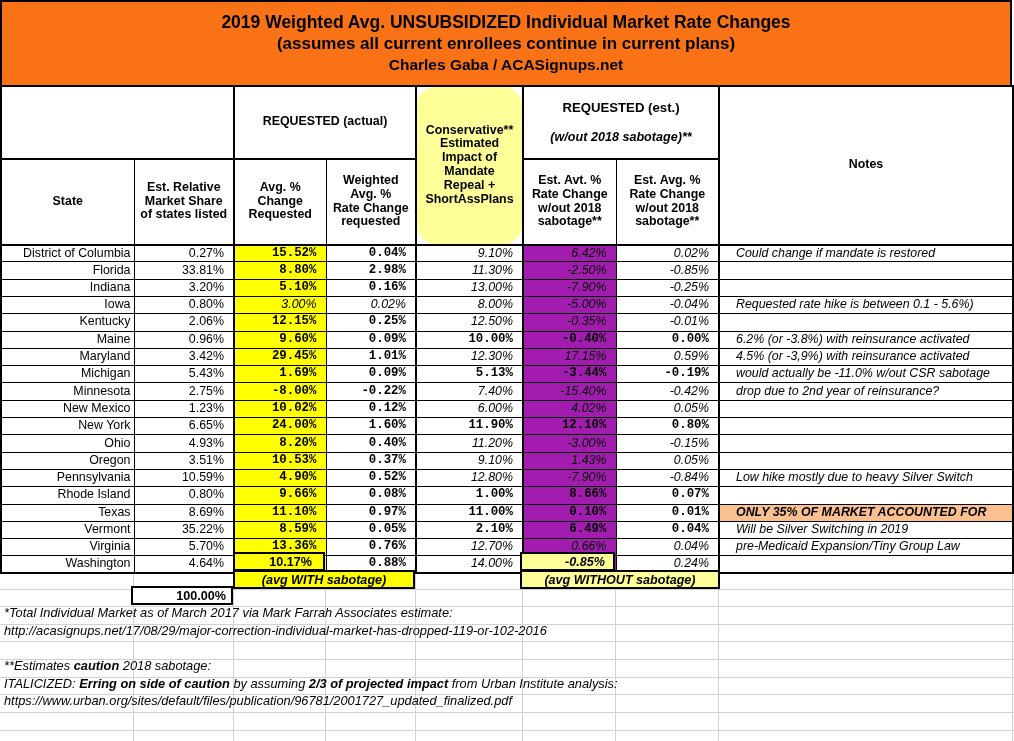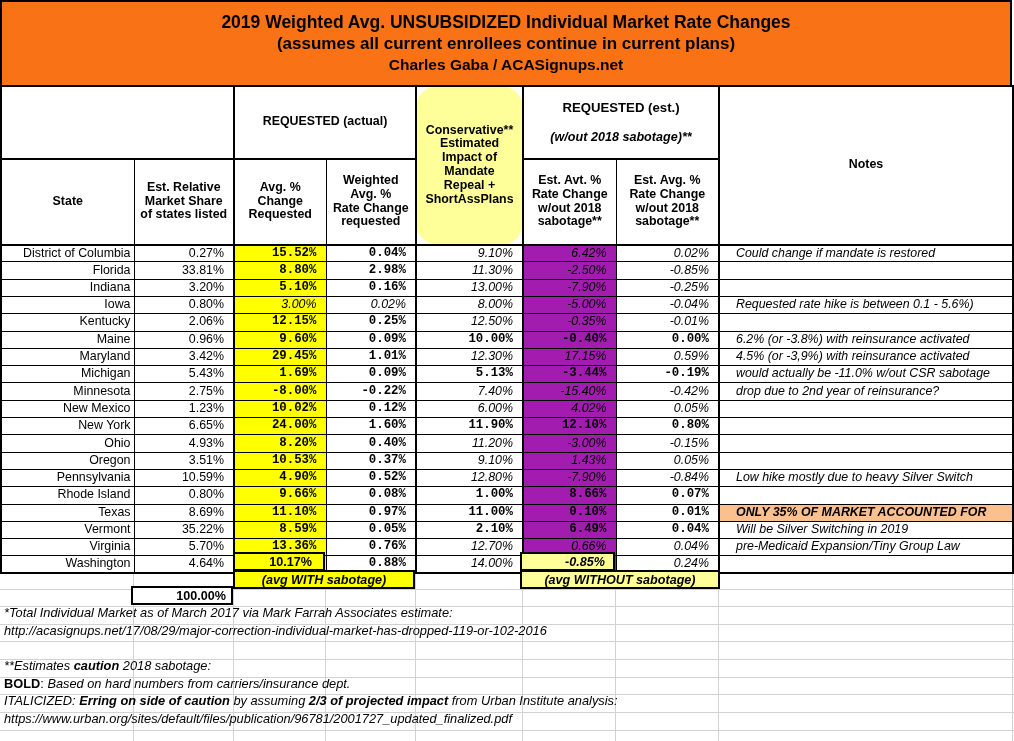--- a/index.html
+++ b/index.html
@@ -314,21 +314,20 @@
   <div class="tbox right yellow" id="tb2">10.17%</div>
   <div class="tbox center yellow ital" id="tb3">(avg WITH sabotage)</div>
   <div class="tbox right lty ital" id="tb4">-0.85%</div>
   <div class="tbox center lty ital" id="tb5">(avg WITHOUT sabotage)</div>
 
   <div class="footnotes">
       <div class="fline"><span class="fi">*Total Individual Market as of March 2017 via Mark Farrah Associates estimate:</span></div>
       <div class="fline"><span class="fi">http://acasignups.net/17/08/29/major-correction-individual-market-has-dropped-119-or-102-2016</span></div>
       <div class="fline"></div>
       <div class="fline"><span class="fi">**Estimates </span><span class="fb fi">caution</span><span class="fi"> 2018 sabotage:</span></div>
-      <div class="fline"><span class="fb">BOLD</span><span>: </span><span class="fi">Based on hard numbers from carriers/insurance dept.</span></div>
       <div class="fline"><span class="fi">ITALICIZED: </span><span class="fb fi">Erring on side of caution</span><span class="fi"> by assuming </span><span class="fb fi">2/3 of projected impact</span><span class="fi"> from Urban Institute analysis:</span></div>
       <div class="fline"><span class="fi">https://www.urban.org/sites/default/files/publication/96781/2001727_updated_finalized.pdf</span></div>
     </div>
 
 <div class="grid-h" style="top: 553px;"></div>
     <div class="grid-h" style="top: 571px;"></div>
     <div class="grid-h" style="top: 589px;"></div>
     <div class="grid-h" style="top: 606px;"></div>
     <div class="grid-h" style="top: 624px;"></div>
     <div class="grid-h" style="top: 641px;"></div>

